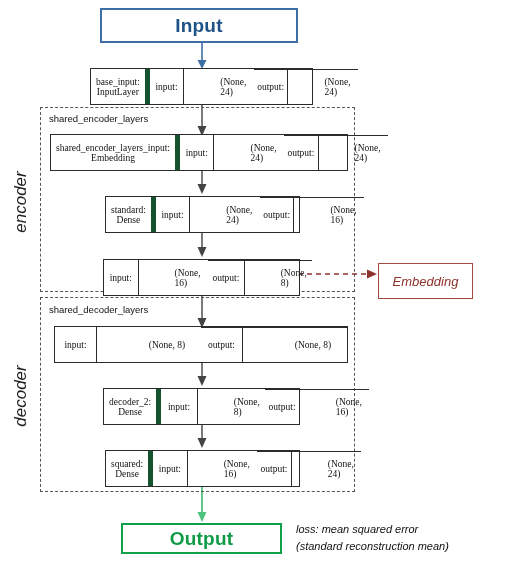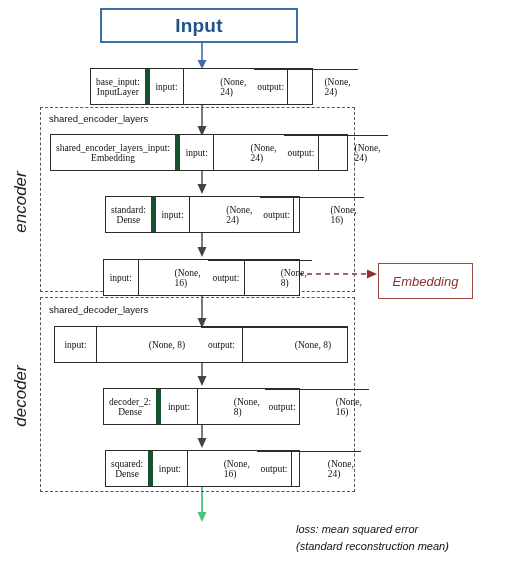--- a/index.html
+++ b/index.html
@@ -204,20 +204,23 @@
   <div class="cluster" style="left:40px; top:297px; width:315px; height:195px;"></div>
   <div class="cluster-label" style="left:49px; top:304px;">shared_decoder_layers</div>
 
   <div class="side-label" style="left:-14px; top:192px; width:70px;">encoder</div>
   <div class="side-label" style="left:-14px; top:386px; width:70px;">decoder</div>
 
   <div class="term-box input" style="left:100px; top:8px; width:198px; height:35px;">
     <span>Input</span>
   </div>
 
+  <div class="term-box output" style="left:121px; top:523px; width:161px; height:31px;">
+    <span>Output</span>
+  </div>
 
   <div class="node" style="left:90px; top:68px; width:223px; height:37px;">
     <div class="name" style="width:121px;">base_input: InputLayer</div>
     <div class="io">
       <div class="io-row">
         <div class="io-key" style="width:42px;">input:</div>
         <div class="io-val">(None, 24)</div>
       </div>
       <div class="io-row">
         <div class="io-key" style="width:42px;">output:</div>

